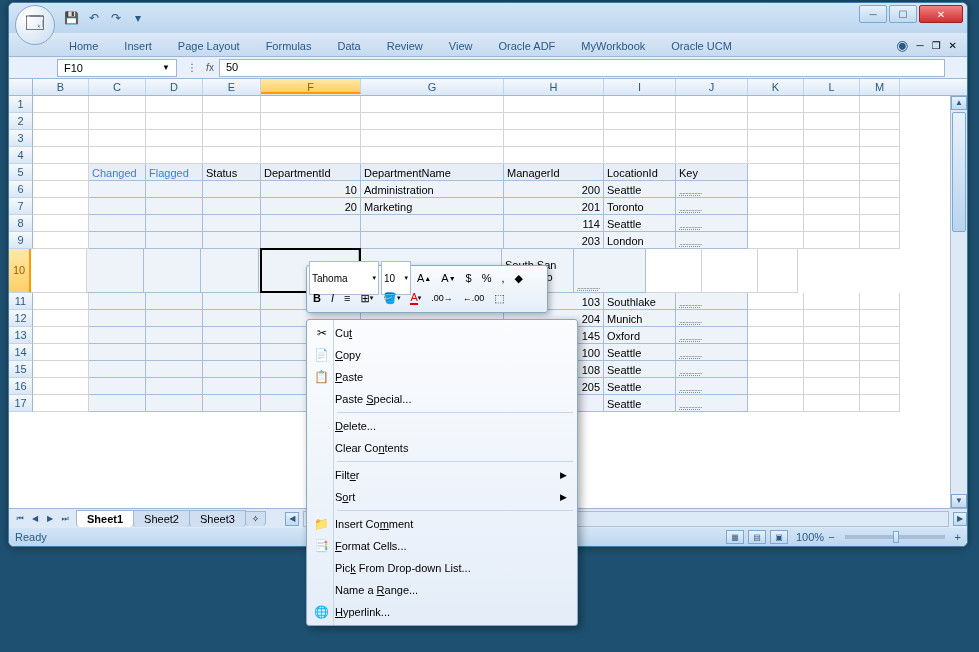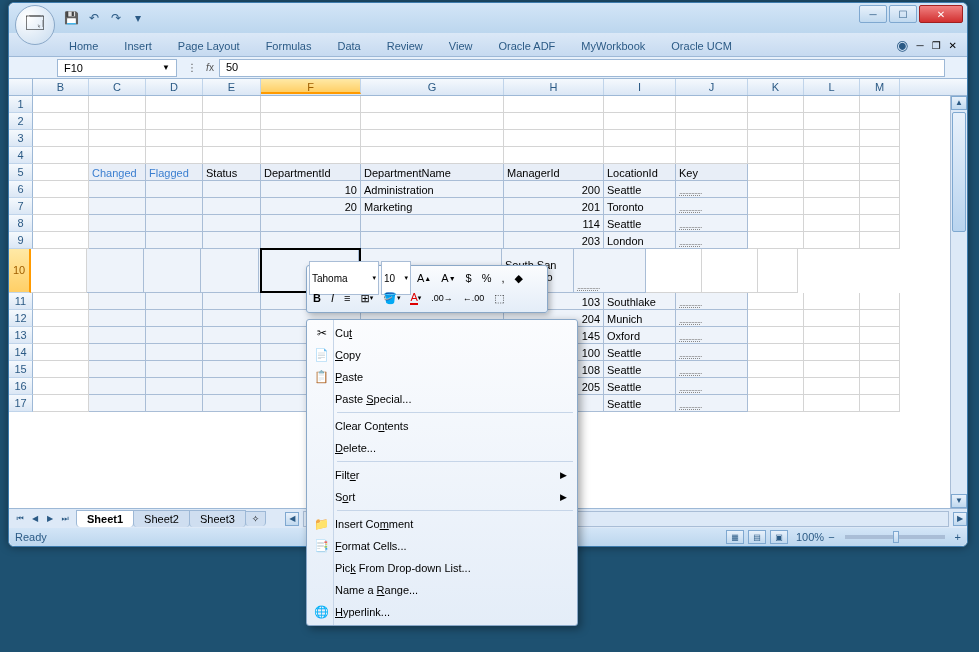--- a/index.html
+++ b/index.html
@@ -491,25 +491,25 @@
         <div class="ctx-icon-col">📋</div>
         <span><u class="hot">P</u>aste</span>
       </div>
       <div class="ctx-item">
         <div class="ctx-icon-col"></div>
         <span>Paste <u class="hot">S</u>pecial...</span>
       </div>
       <div class="ctx-sep"></div>
       <div class="ctx-item">
         <div class="ctx-icon-col"></div>
+        <span><u class="hot">D</u>elete...</span>
+      </div>
+      <div class="ctx-item">
+        <div class="ctx-icon-col"></div>
         <span>Clear Co<u class="hot">n</u>tents</span>
-      </div>
-      <div class="ctx-item">
-        <div class="ctx-icon-col"></div>
-        <span><u class="hot">D</u>elete...</span>
       </div>
       <div class="ctx-sep"></div>
       <div class="ctx-item">
         <div class="ctx-icon-col"></div>
         <span>Filt<u class="hot">e</u>r</span>
         <span class="ctx-arrow">▶</span>
       </div>
       <div class="ctx-item">
         <div class="ctx-icon-col"></div>
         <span>S<u class="hot">o</u>rt</span>

